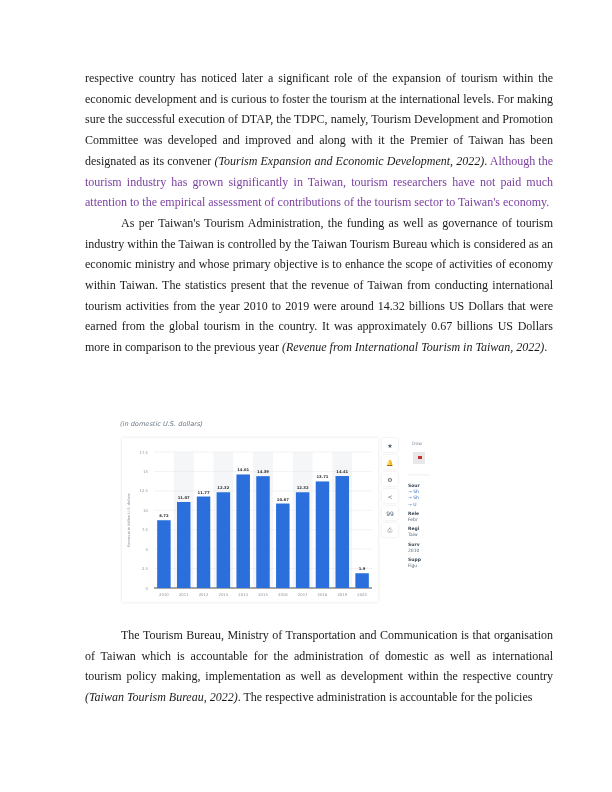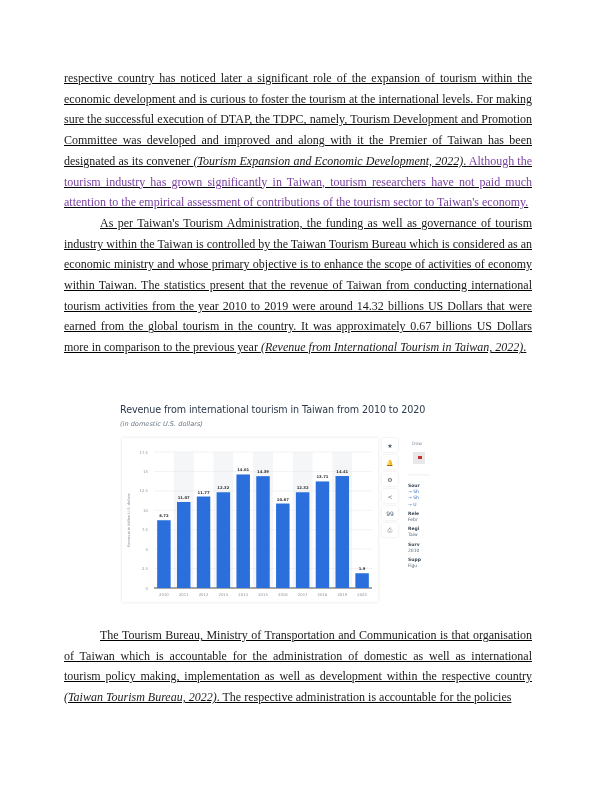--- a/index.html
+++ b/index.html
@@ -1,17 +1,17 @@
 <!DOCTYPE html>
 <html><head>
 <meta charset="utf-8">
 <style>
   html, body { margin: 0; padding: 0; background: #ffffff; }
   body { width: 612px; height: 792px; position: relative; overflow: hidden; }
-  .page { position: absolute; left: 64px; top: 68px; width: 468px; text-decoration: underline; }
+  .page { position: absolute; left: 85px; top: 68px; width: 468px; }
   .para {
     font-family: "Liberation Serif", serif;
     font-size: 12px;
     line-height: 20.7px;
     color: #1a1a1a;
     text-align: justify;
     margin: 0;
   }
   .indent { text-indent: 36px; }
   .cite { font-style: italic; }
@@ -39,21 +39,20 @@
   <p class="para">
     <span>respective country has noticed later a significant role of the expansion of tourism within the economic development and is curious to foster the tourism at the international levels. For making sure the successful execution of DTAP, the TDPC, namely, Tourism Development and Promotion Committee was developed and improved and along with it the Premier of Taiwan has been designated as its convener </span><span class="cite">(Tourism Expansion and Economic Development, 2022)</span><span>.</span>
     <span class="purple">Although the tourism industry has grown significantly in Taiwan, tourism researchers have not paid much attention to the empirical assessment of contributions of the tourism sector to Taiwan's economy.</span>
   </p>
   <p class="para indent">
     <span>As per Taiwan's Tourism Administration, the funding as well as governance of tourism industry within the Taiwan is controlled by the Taiwan Tourism Bureau which is considered as an economic ministry and whose primary objective is to enhance the scope of activities of economy within Taiwan. The statistics present that the revenue of Taiwan from conducting international tourism activities from the year 2010 to 2019 were around 14.32 billions US Dollars that were earned from the global tourism in the country. It was approximately 0.67 billions US Dollars more in comparison to the previous year </span><span class="cite">(Revenue from International Tourism in Taiwan, 2022)</span><span>.</span>
   </p>
 </div>
 
 <div class="figure">
-  <div class="fig-title">Revenue from international tourism in Taiwan from 2010 to 2020</div>
   <div class="fig-sub">(in domestic U.S. dollars)</div>
   <div class="chart-card">
     <svg id="chart-svg" width="256" height="164">
         <rect x="51.81818181818181" y="14" width="19.818181818181817" height="136" fill="#f5f6f8"></rect>
         <rect x="91.45454545454545" y="14" width="19.818181818181817" height="136" fill="#f5f6f8"></rect>
         <rect x="131.09090909090907" y="14" width="19.818181818181817" height="136" fill="#f5f6f8"></rect>
         <rect x="170.72727272727272" y="14" width="19.818181818181817" height="136" fill="#f5f6f8"></rect>
         <rect x="210.36363636363635" y="14" width="19.818181818181817" height="136" fill="#f5f6f8"></rect>
         <line x1="32" x2="250" y1="150" y2="150" stroke="#222" stroke-width="0.8"></line>
         <text x="26" y="151.5" font-size="3.8" fill="#8a949e" text-anchor="end">0</text>

